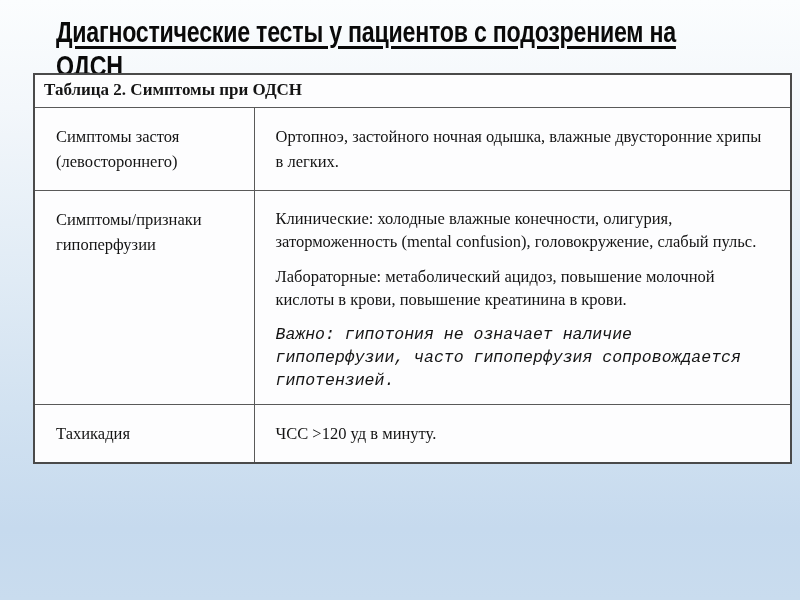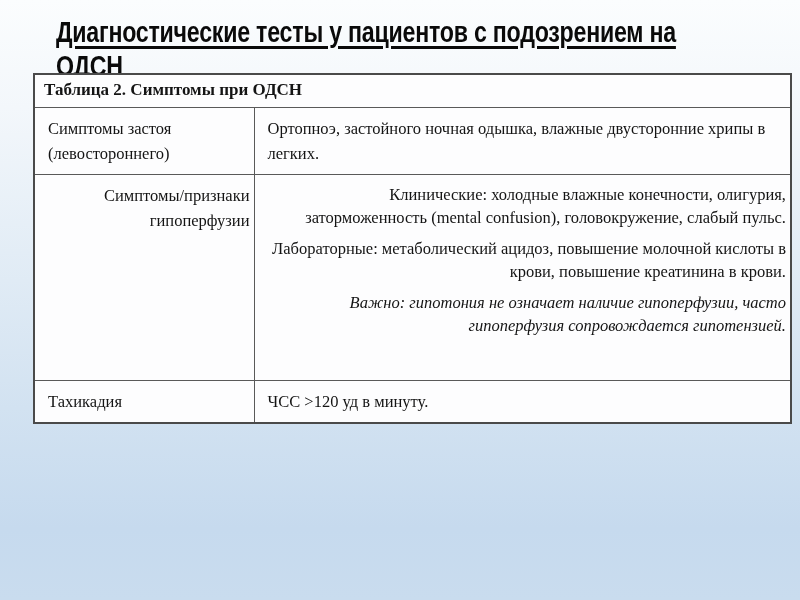--- a/index.html
+++ b/index.html
@@ -41,35 +41,35 @@
     z-index: 2;
     border-collapse: collapse;
     table-layout: fixed;
     background: #fdfdfe;
     color: #141414;
     font-size: 16.5px;
   }
   table.symptoms td {
     border: 1px solid #595959;
     vertical-align: top;
-    padding: 4px 0 4px 9px;
+    padding: 4px 12px 4px 9px;
   }
   table.symptoms { border: 2px solid #4a4a4a; }
   tr.caption-row { height: 33px; }
   tr.caption-row td { font-weight: bold; font-size: 17px; padding-top: 5px; }
   tr.r1 { height: 58px; }
   tr.r2 { height: 86px; }
   tr.r3 { height: 206px; }
   tr.r4 { height: 36px; }
   tr.r5 { height: 32px; }
   tr.r6 { height: 34px; }
-  td p { margin: 4px; line-height: 25px; }
-  tr.r3 td p { line-height: 23px; margin-bottom: 8px; text-align: right; }
+  td p { margin: 12px; line-height: 25px; }
+  tr.r3 td p { line-height: 23px; margin-bottom: 8px; }
   tr.r3 td.label-cell p { line-height: 25px; margin-bottom: 0; }
-  p.note { font-style: italic; margin-bottom: 0; }
+  p.note { font-style: italic; margin-bottom: 0; font-family: Liberation Mono, monospace; }
 </style>
 </head>
 <body>
 
 <div class="slide">
 
   <div class="title">
     <span class="title-line">Диагностические тесты у пациентов с подозрением на</span>
     <span class="title-line">ОДСН</span>
   </div>

